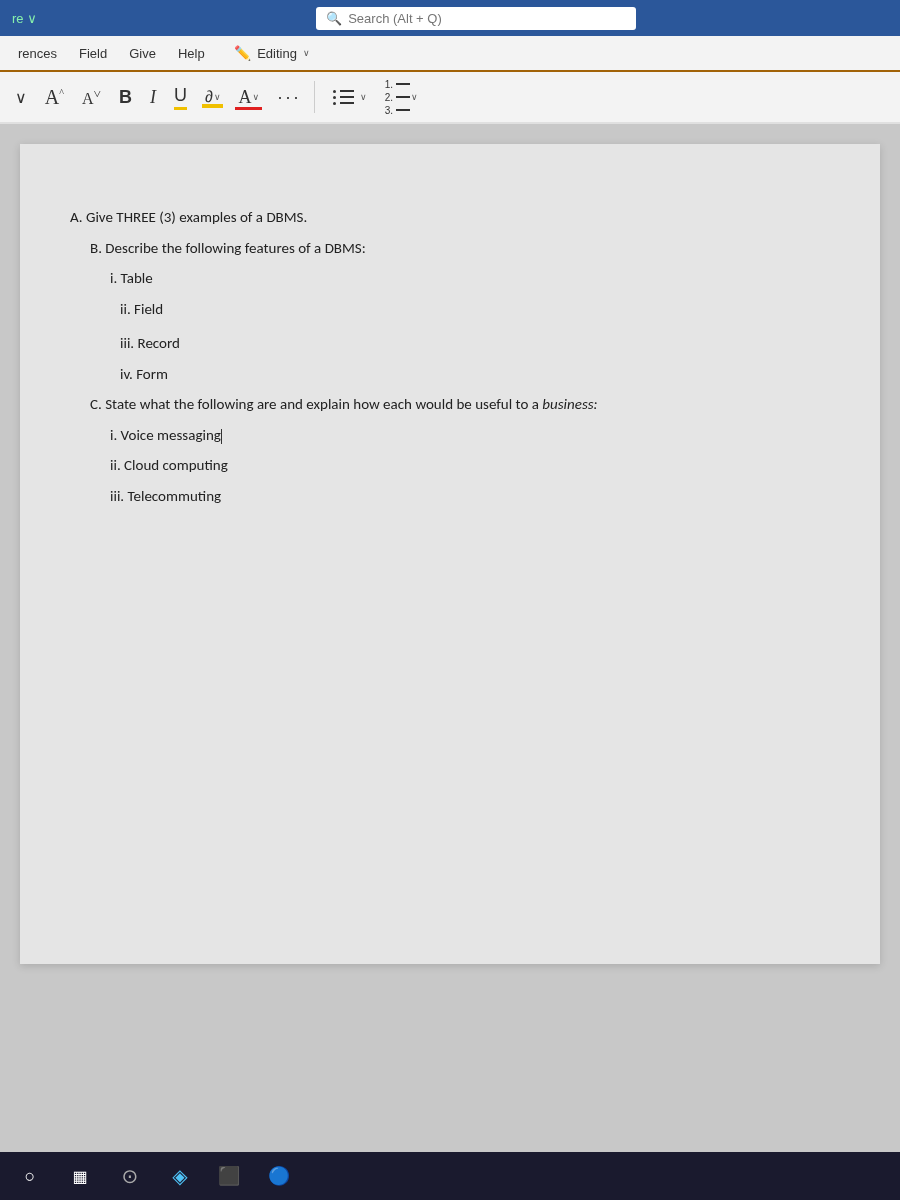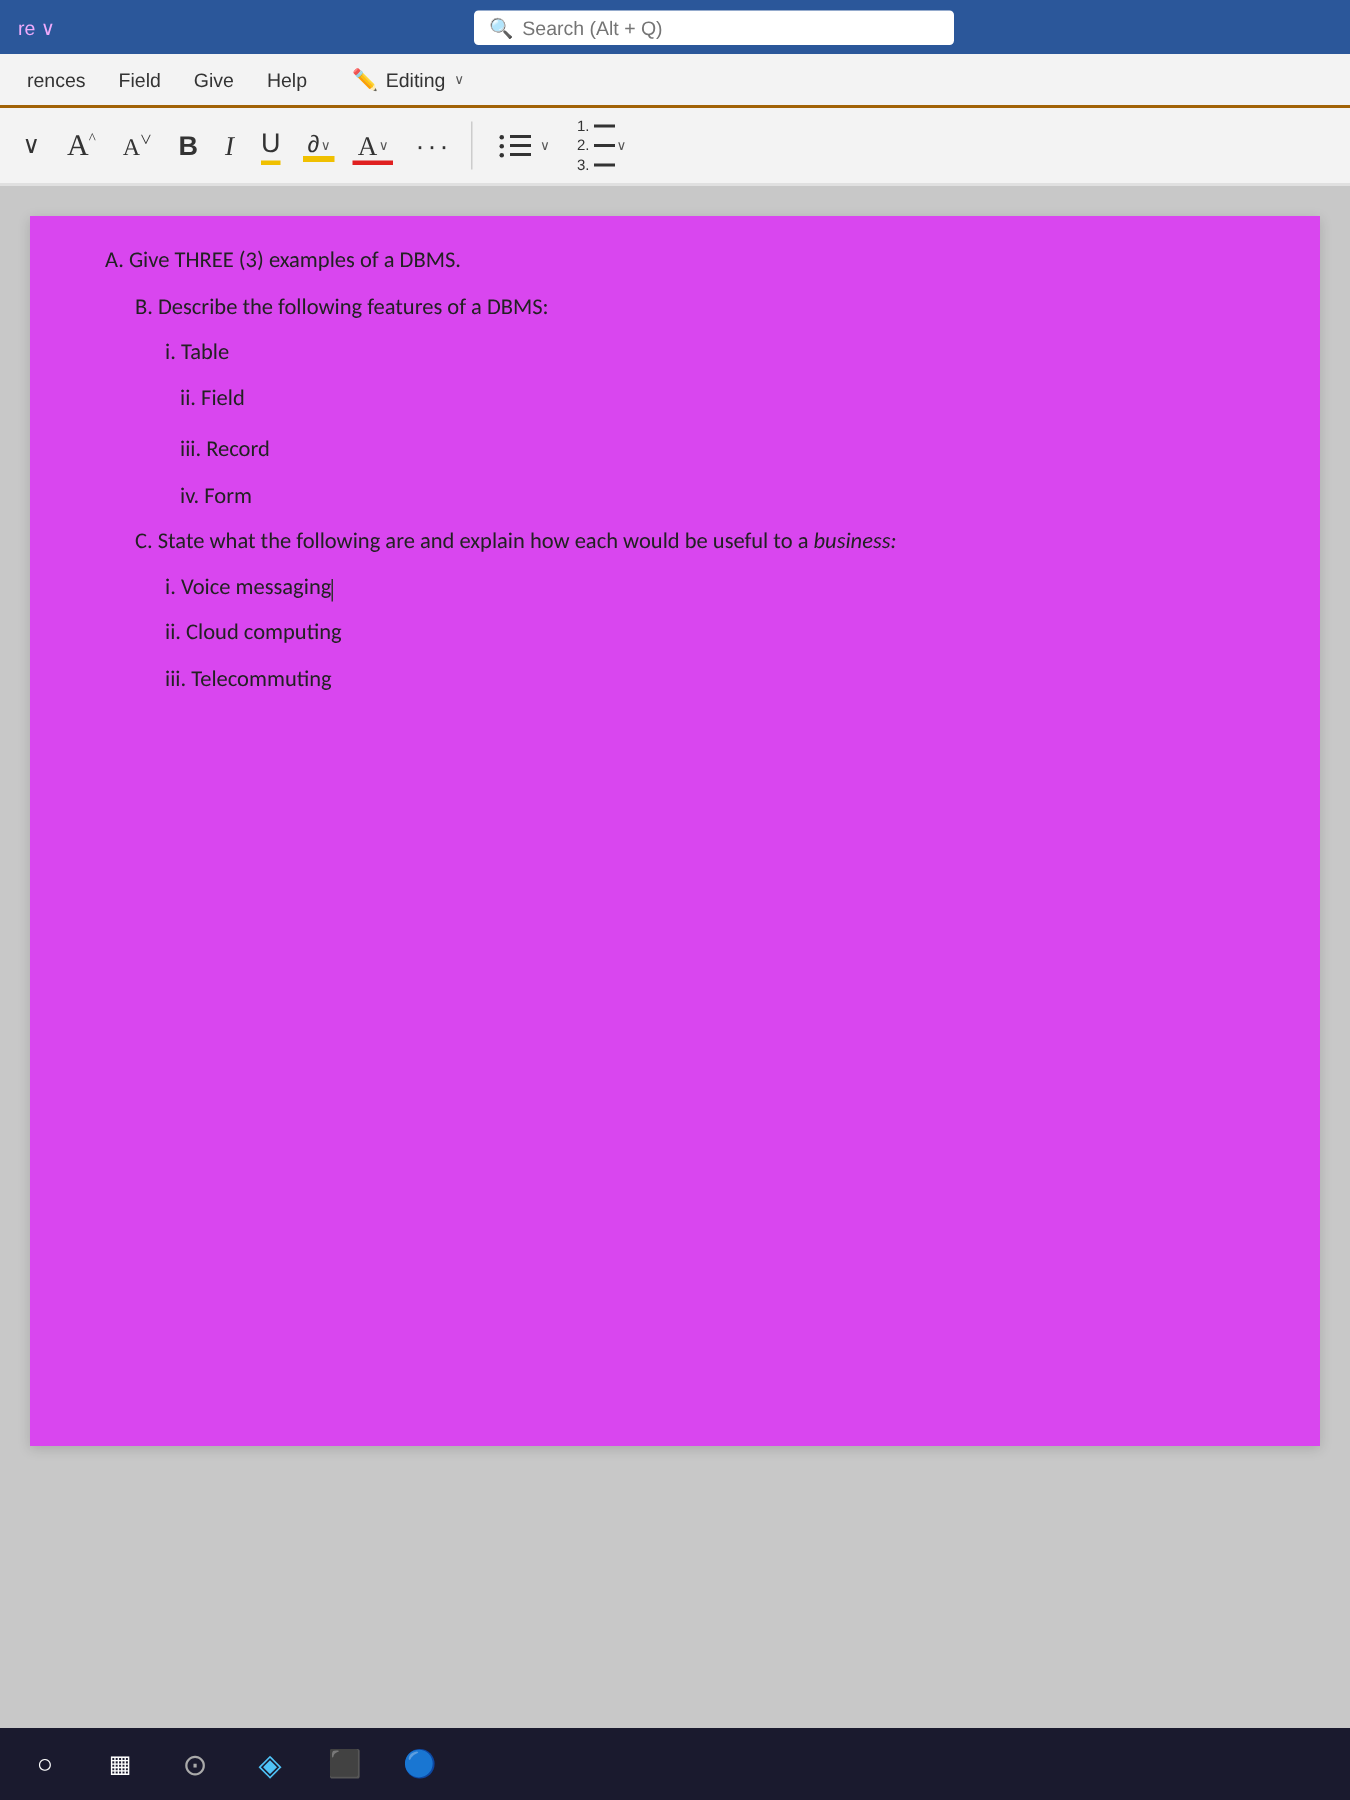--- a/index.html
+++ b/index.html
@@ -15,21 +15,21 @@
     
     .title-bar {
       background: #2b579a;
       height: 36px;
       display: flex;
       align-items: center;
       padding: 0 12px;
       gap: 12px;
     }
     .title-bar-left {
-      color: #f0abfc;
+      color: #86efac;
       font-size: 13px;
       min-width: 40px;
     }
     .search-box {
       display: flex;
       align-items: center;
       background: white;
       border-radius: 3px;
       padding: 4px 10px;
       gap: 6px;
@@ -167,25 +167,25 @@
       border-radius: 50%;
     }
     .list-bar {
       width: 14px;
       height: 2px;
       background: #333;
     }
 
     
     .doc-area {
-      background: #d946ef;
+      background: #e5e5e5;
       margin: 20px auto;
       width: 860px;
       min-height: 820px;
-      padding: 16px 50px;
+      padding: 59px 50px;
       box-shadow: 0 2px 8px rgba(0,0,0,0.15);
     }
     .doc-line {
       font-size: 15px;
       color: #222;
       line-height: 1.9;
       font-family: 'Calibri', 'Segoe UI', Arial, sans-serif;
     }
     .doc-line.indent1 { padding-left: 20px; }
 

